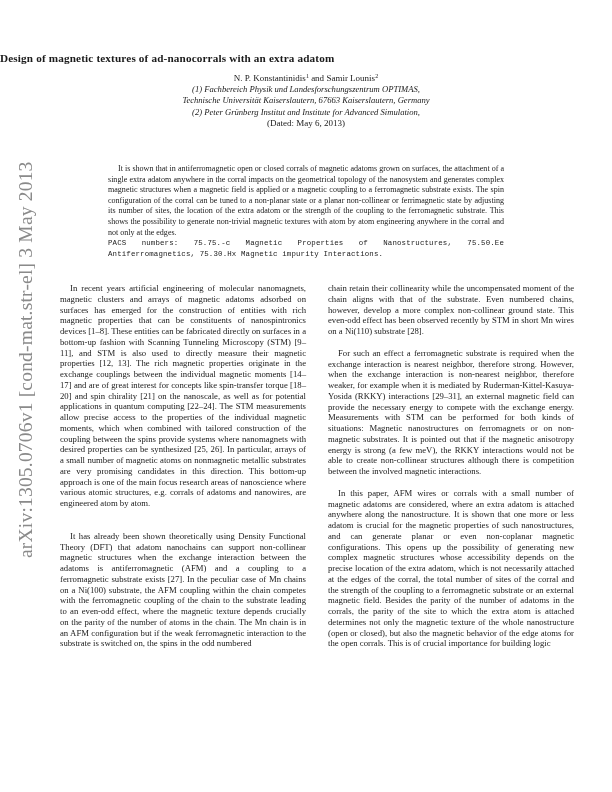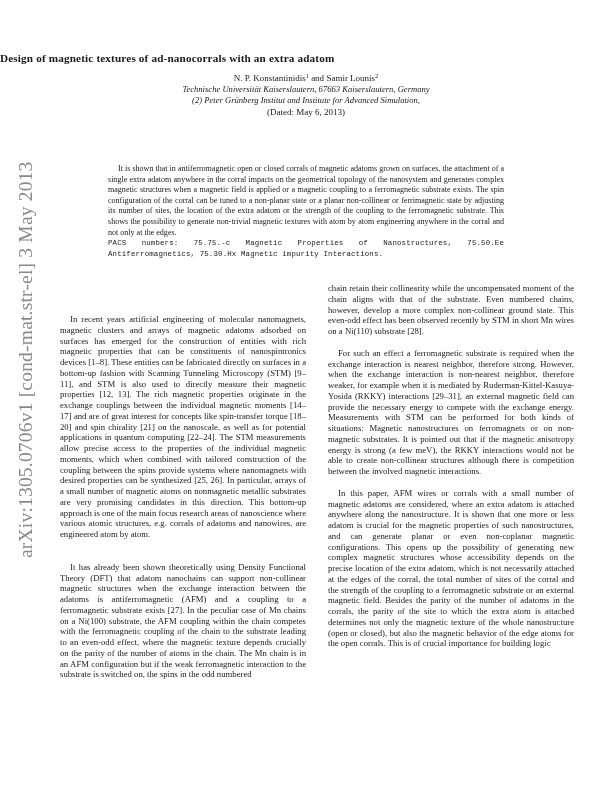--- a/index.html
+++ b/index.html
@@ -33,37 +33,38 @@
   .pacs {
     position: absolute; left: 108px; width: 396px; top: 238px;
     font-family: Liberation Mono, monospace; font-size: 7.4px; line-height: 10.6px;
     text-align: justify; letter-spacing: 0.15px;
   }
   .col {
     position: absolute; top: 283px; width: 246px;
     font-family: "Liberation Serif", serif; font-size: 8.7px; line-height: 10.75px;
     text-align: justify;
   }
-  .col-left { left: 60px; margin-top: 31px; }
+  .col-left { left: 60px; }
   .col-right { left: 312px; margin-left: 16px; }
   .col p { margin: 0; text-indent: 10px; hyphens: auto; }
   .col p.gap { margin-top: 11px; }
   .col p.gap2 { margin-top: 22px; }
 </style>
 </head>
 <body>
 
 <div class="arxiv-stamp">arXiv:1305.0706v1  [cond-mat.str-el]  3 May 2013</div>
 
 <div class="title">Design of magnetic textures of ad-nanocorrals with an extra adatom</div>
 
 <div class="authors">
   <div>
     <span>N. P. Konstantinidis</span><sup>1</sup><span> and </span><span>Samir Lounis</span><sup>2</sup>
   </div>
+  <div class="affil">(1) Fachbereich Physik und Landesforschungszentrum OPTIMAS,</div>
   <div class="affil">Technische Universität Kaiserslautern, 67663 Kaiserslautern, Germany</div>
   <div class="affil">(2) Peter Grünberg Institut and Institute for Advanced Simulation,</div>
   <div>(Dated: May 6, 2013)</div>
 </div>
 
 <div class="abstract">It is shown that in antiferromagnetic open or closed corrals of magnetic adatoms grown on surfaces, the attachment of a single extra adatom anywhere in the corral impacts on the geometrical topology of the nanosystem and generates complex magnetic structures when a magnetic field is applied or a magnetic coupling to a ferromagnetic substrate exists. The spin configuration of the corral can be tuned to a non-planar state or a planar non-collinear or ferrimagnetic state by adjusting its number of sites, the location of the extra adatom or the strength of the coupling to the ferromagnetic substrate. This shows the possibility to generate non-trivial magnetic textures with atom by atom engineering anywhere in the corral and not only at the edges.</div>
 
 <div class="pacs">PACS numbers: 75.75.-c Magnetic Properties of Nanostructures, 75.50.Ee Antiferromagnetics, 75.30.Hx Magnetic impurity Interactions.</div>
 
 <div class="col col-left">

